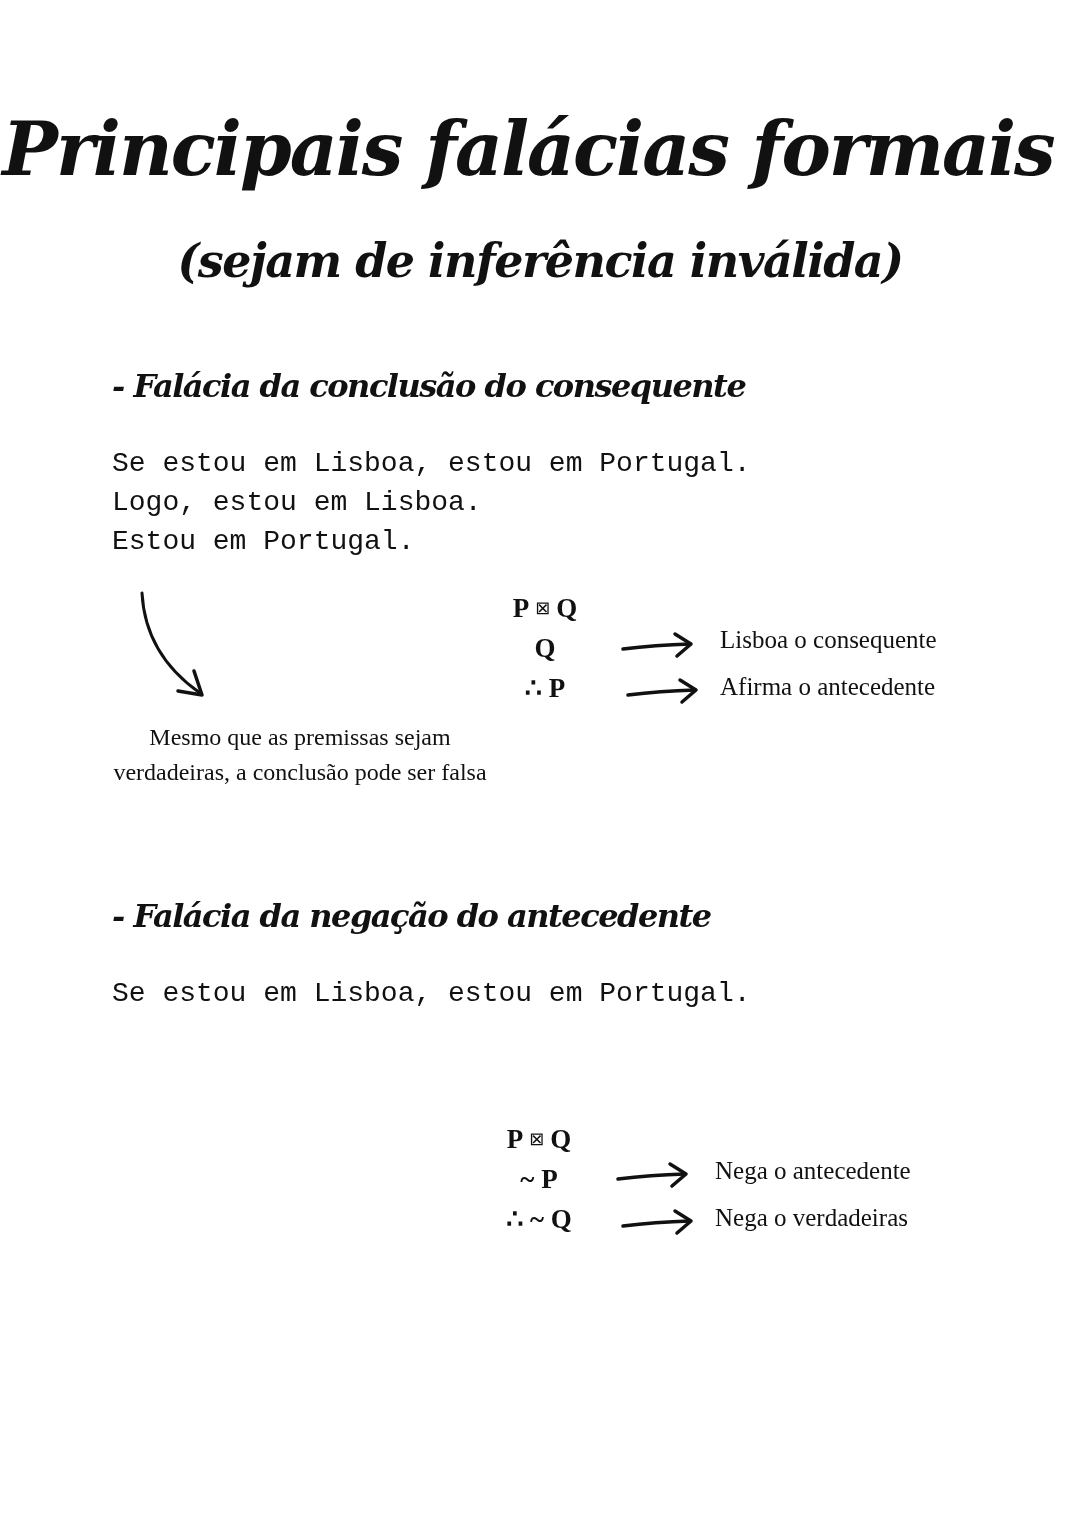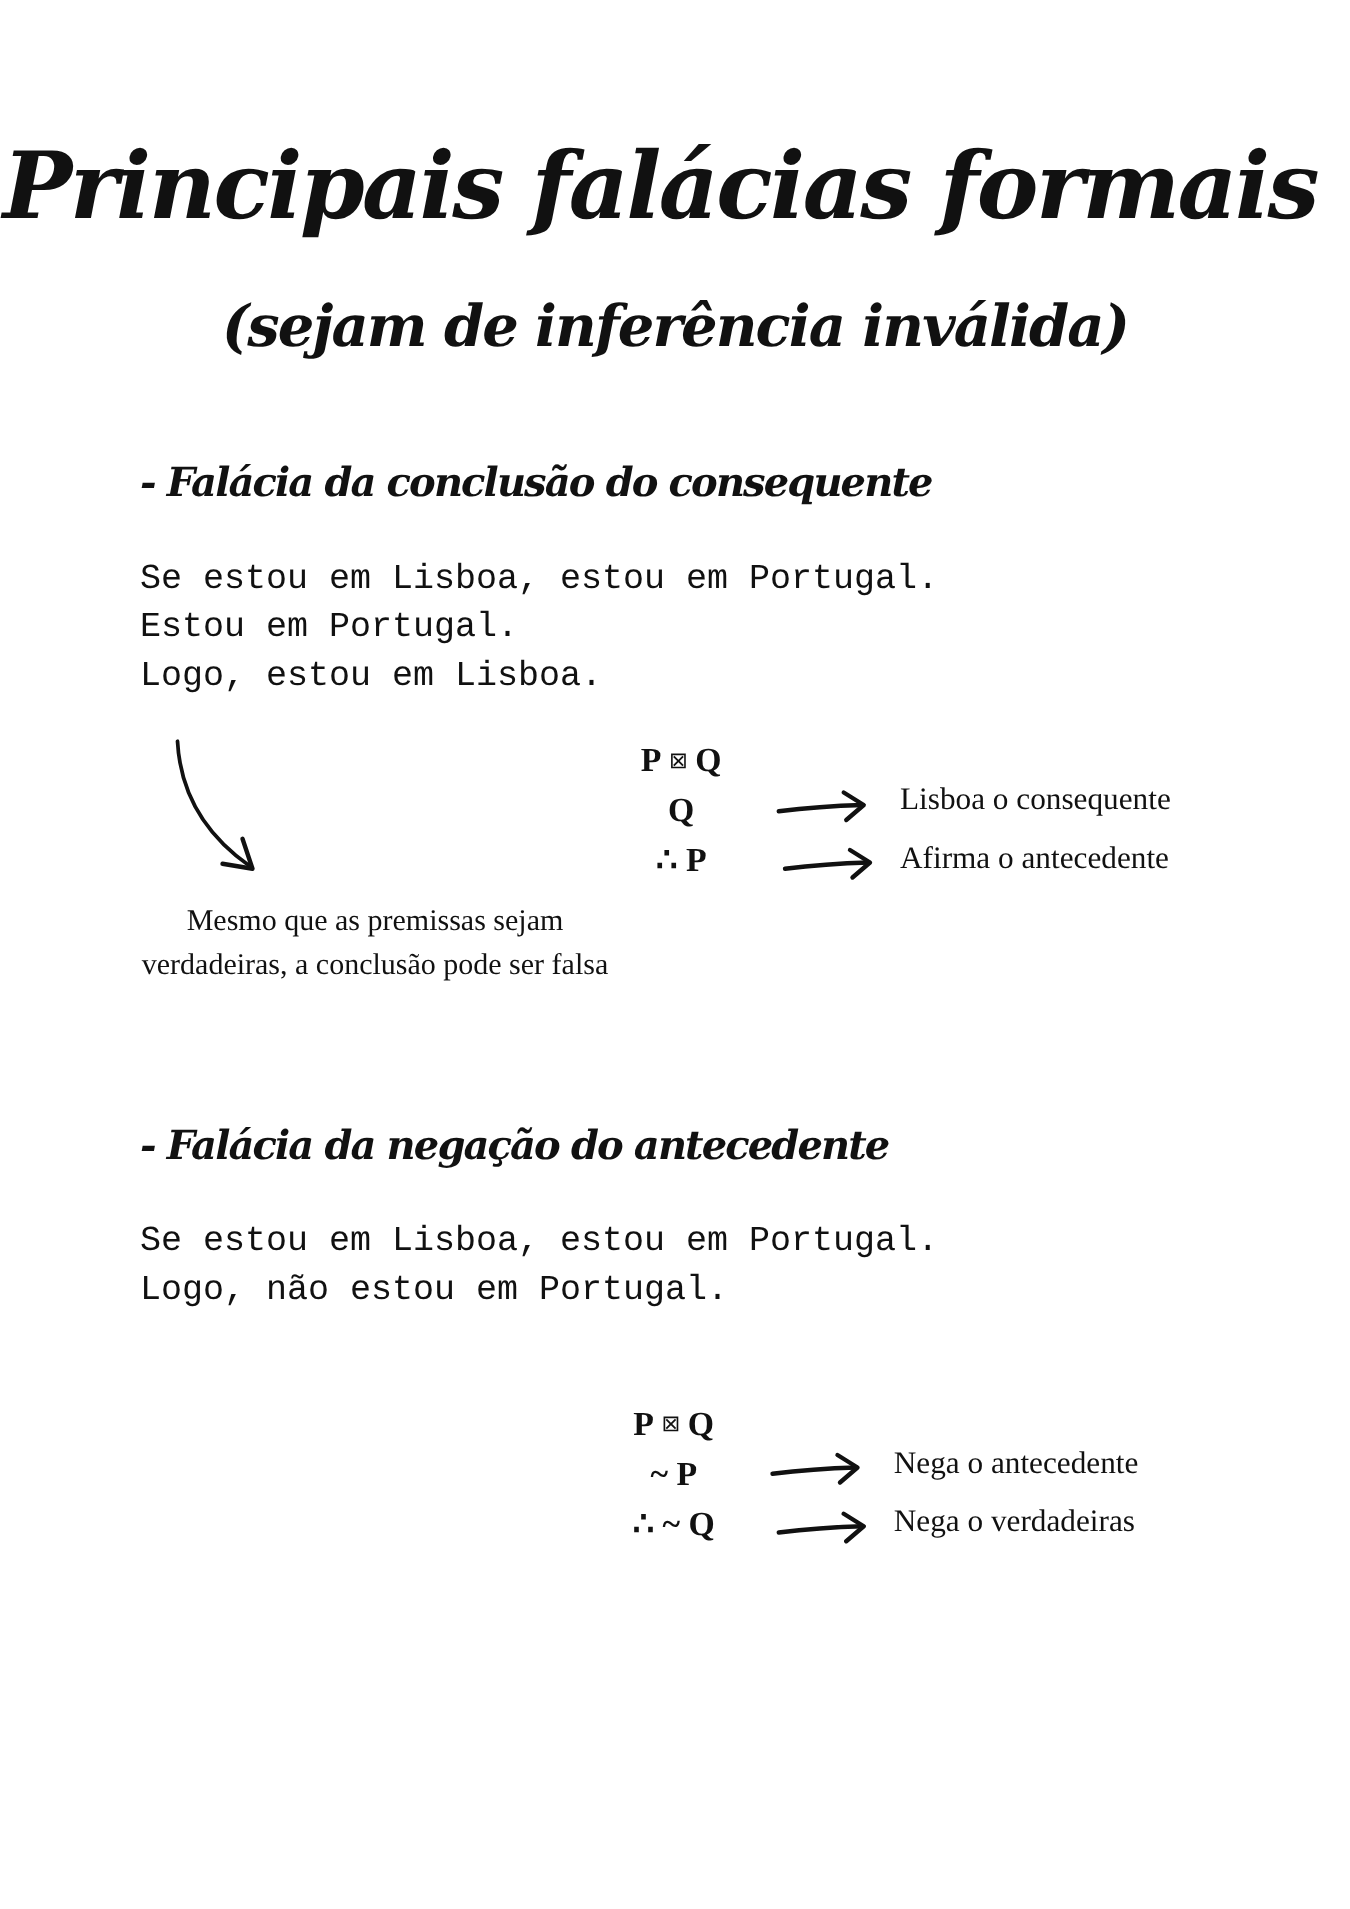--- a/index.html
+++ b/index.html
@@ -41,22 +41,22 @@
 </style>
 </head>
 <body>
 
 <div class="title">Principais falácias formais</div>
 <div class="subtitle">(sejam de inferência inválida)</div>
 
 <div class="heading" style="top:370px;">- Falácia da conclusão do consequente</div>
 <div class="para" style="top:444px;">
   <div>Se estou em Lisboa, estou em Portugal.</div>
+  <div>Logo, estou em Lisboa.</div>
   <div>Estou em Portugal.</div>
-  <div>Logo, estou em Lisboa.</div>
 </div>
 
 <svg class="arrow" style="left:130px;top:585px;" width="90" height="120">
   <path d="M12 8 C 14 45, 30 80, 70 108" stroke="#111" stroke-width="3" fill="none" stroke-linecap="round"></path>
   <path d="M48 106 L72 110 L64 86" stroke="#111" stroke-width="3.5" fill="none" stroke-linecap="round" stroke-linejoin="round"></path>
 </svg>
 
 <div class="note" style="top:720px;">Mesmo que as premissas sejam verdadeiras, a conclusão pode ser falsa</div>
 
 <div class="formula" style="left:490px;top:588px;">
@@ -75,21 +75,20 @@
 
 <svg class="arrow" style="left:625px;top:676px;" width="80" height="30">
   <path d="M3 19 Q 35 15, 70 14" stroke="#111" stroke-width="3.5" fill="none" stroke-linecap="round"></path>
   <path d="M55 4 L71 14 L57 26" stroke="#111" stroke-width="3.5" fill="none" stroke-linecap="round" stroke-linejoin="round"></path>
 </svg>
 <div class="label" style="left:720px;top:673px;">Afirma o antecedente</div>
 
 <div class="heading" style="top:900px;">- Falácia da negação do antecedente</div>
 <div class="para" style="top:974px;">
   <div>Se estou em Lisboa, estou em Portugal.</div>
-  <div>Logo, não estou em Portugal.</div>
 </div>
 
 <div class="formula" style="left:484px;top:1119px;">
   <div>
     <span>P</span><span class="box">⊠</span><span>Q</span>
   </div>
   <div>~ P</div>
   <div>∴ ~ Q</div>
 </div>
 

